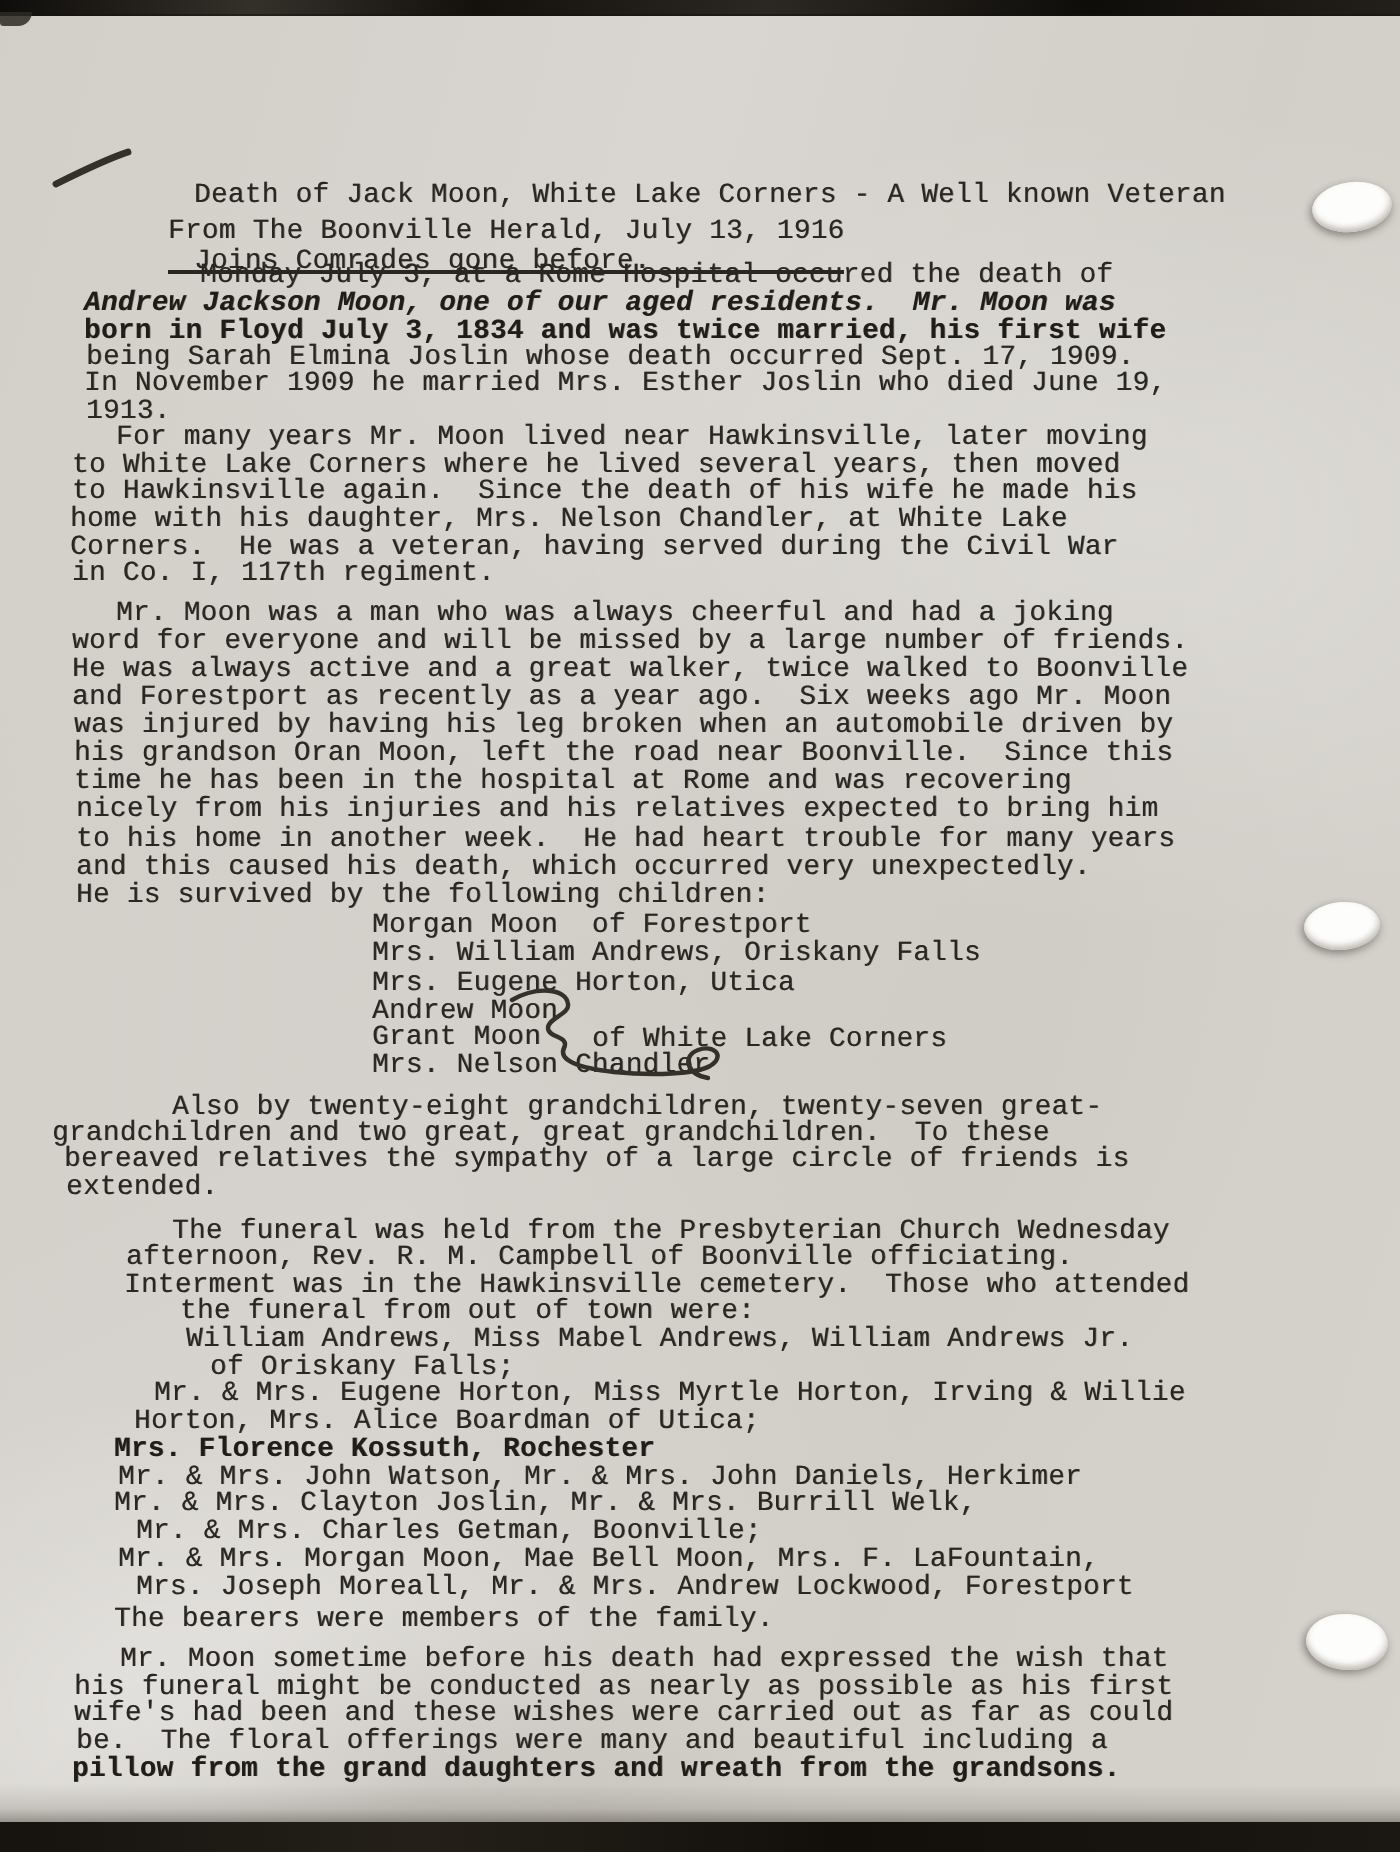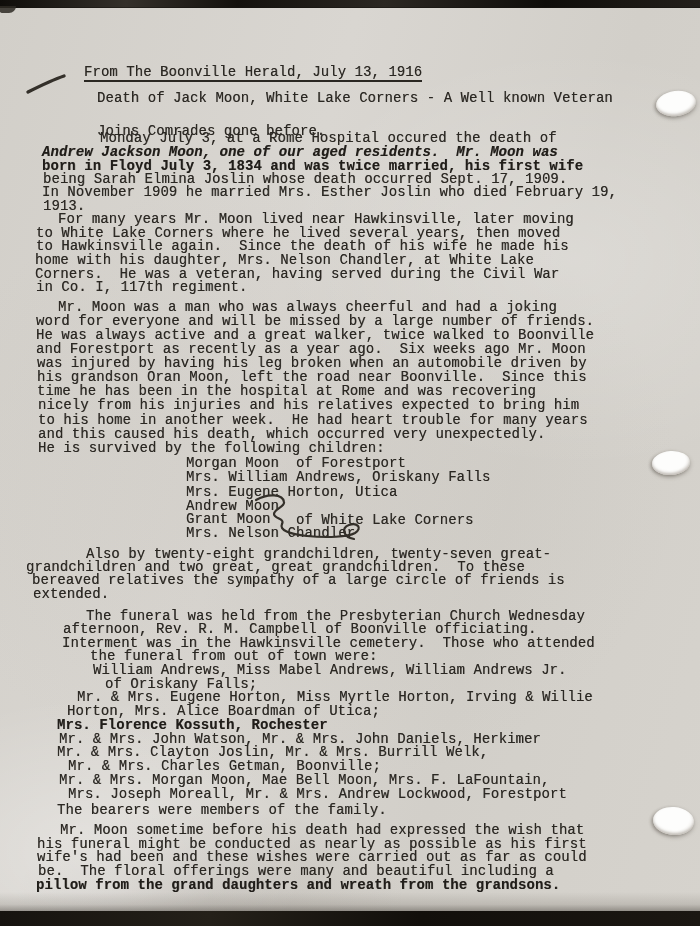--- a/index.html
+++ b/index.html
@@ -13,21 +13,21 @@
       linear-gradient(105deg,#d2cfc9,#d9d6d1 38%,#d2cfc9 68%,#d6d3cd);
     font-family:"Liberation Mono","DejaVu Sans Mono",monospace;
   }
   .line{
     position:absolute;white-space:pre;width:max-content;
     font-size:13.9px;line-height:13px;letter-spacing:0.12px;
     color:#2a2722;text-shadow:0.35px 0 0 rgba(42,39,34,0.55);
   }
   .s-b{font-weight:bold;color:#201d19;}
   .s-bi{font-weight:bold;font-style:italic;color:#201d19;}
-  .s-u{border-bottom:2px solid #2a2722;padding-bottom:1px;}
+  .s-u{border-bottom:2px solid #2a2722;padding-bottom:12px;margin-top:44px;}
   .band-top{position:absolute;left:0;top:0;width:700px;height:7px;
     background:linear-gradient(90deg,#0f0d0a,#34302a 18%,#14110d 34%,#2b2722 55%,#0f0d0a 78%,#231f1a);
     border-bottom:1px solid rgba(20,17,13,0.5);}
   .corner-mark{position:absolute;left:0;top:6px;width:16px;height:7px;background:#2e2a24;border-radius:0 0 8px 2px;opacity:.85;}
   .crease{position:absolute;left:0;top:892px;width:700px;height:19px;
     background:linear-gradient(180deg,rgba(112,106,97,0) 0%,rgba(112,106,97,0.22) 65%,rgba(66,61,54,0.45) 100%);}
   .band-bottom{position:absolute;left:0;top:911px;width:700px;height:15px;
     background:linear-gradient(90deg,#16130f,#242019 30%,#120f0b 60%,#1b1712);}
   .hole{position:absolute;border-radius:50%;
     background:radial-gradient(ellipse at 45% 38%,#fdfdfc 55%,#efedea 78%,#c7c3bc 100%);
@@ -46,21 +46,21 @@
   <div class="corner-mark"></div>
 
   <div id="text-layer">
       <div class="line s-u" style="left: 84px; top: 66px;">From The Boonville Herald, July 13, 1916</div>
       <div class="line" style="left: 97px; top: 92px;">Death of Jack Moon, White Lake Corners - A Well known Veteran</div>
       <div class="line" style="left: 97px; top: 105px; margin-top: 20px;">Joins Comrades gone before.</div>
       <div class="line" style="left: 100px; top: 132px;">Monday July 3, at a Rome Hospital occured the death of</div>
       <div class="line s-bi" style="left: 42px; top: 146px;">Andrew Jackson Moon, one of our aged residents.  Mr. Moon was</div>
       <div class="line s-b" style="left: 42px; top: 160px;">born in Floyd July 3, 1834 and was twice married, his first wife</div>
       <div class="line" style="left: 43px; top: 173px;">being Sarah Elmina Joslin whose death occurred Sept. 17, 1909.</div>
-      <div class="line" style="left: 42px; top: 186px;">In November 1909 he married Mrs. Esther Joslin who died February 19,</div>
+      <div class="line" style="left: 42px; top: 186px;">In November 1909 he married Mrs. Esther Joslin who died June 19,</div>
       <div class="line" style="left: 43px; top: 200px;">1913.</div>
       <div class="line" style="left: 58px; top: 213px;">For many years Mr. Moon lived near Hawkinsville, later moving</div>
       <div class="line" style="left: 36px; top: 227px;">to White Lake Corners where he lived several years, then moved</div>
       <div class="line" style="left: 36px; top: 240px;">to Hawkinsville again.  Since the death of his wife he made his</div>
       <div class="line" style="left: 35px; top: 254px;">home with his daughter, Mrs. Nelson Chandler, at White Lake</div>
       <div class="line" style="left: 35px; top: 268px;">Corners.  He was a veteran, having served during the Civil War</div>
       <div class="line" style="left: 36px; top: 281px;">in Co. I, 117th regiment.</div>
       <div class="line" style="left: 58px; top: 301px;">Mr. Moon was a man who was always cheerful and had a joking</div>
       <div class="line" style="left: 36px; top: 315px;">word for everyone and will be missed by a large number of friends.</div>
       <div class="line" style="left: 36px; top: 329px;">He was always active and a great walker, twice walked to Boonville</div>

